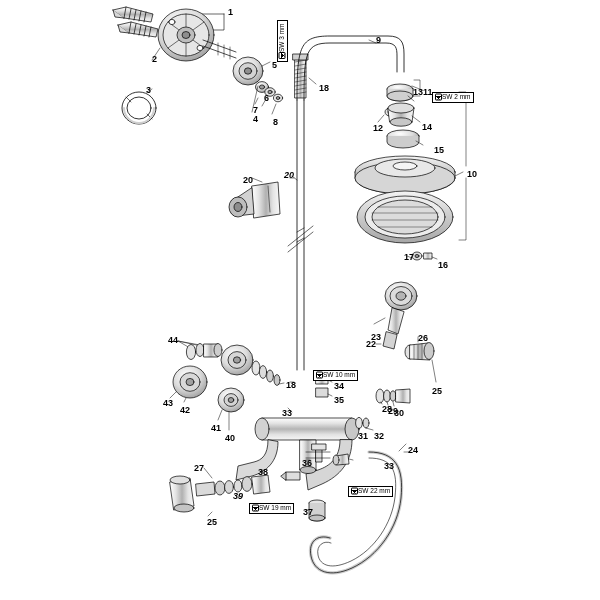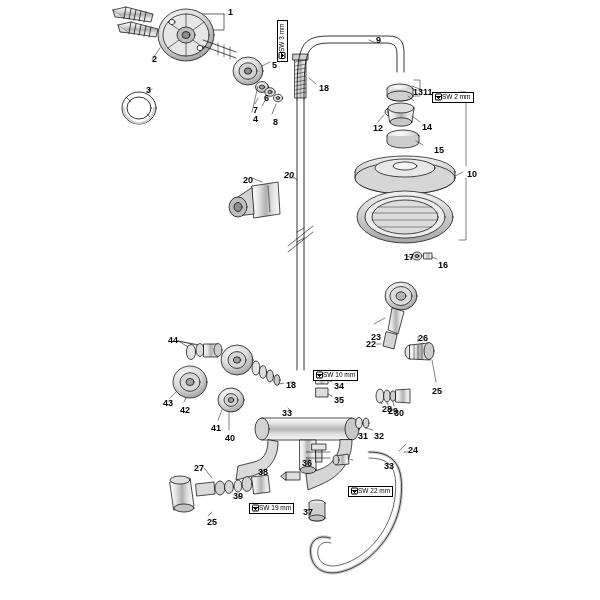--- a/index.html
+++ b/index.html
@@ -433,21 +433,21 @@
   <div class="callout" style="left:388px;top:407px;">29</div>
   <div class="callout" style="left:394px;top:409px;">30</div>
   <div class="callout" style="left:358px;top:432px;">31</div>
   <div class="callout" style="left:374px;top:432px;">32</div>
   <div class="callout" style="left:352px;top:462px;margin-left:32px;">33</div>
   <div class="callout" style="left:334px;top:382px;">34</div>
   <div class="callout" style="left:334px;top:396px;">35</div>
   <div class="callout" style="left:302px;top:459px;">36</div>
   <div class="callout" style="left:303px;top:508px;">37</div>
   <div class="callout" style="left:258px;top:468px;">38</div>
-  <div class="callout" style="left:233px;top:492px;">39</div>
+  <div class="callout" style="left:233px;top:492px;font-style:italic;">39</div>
   <div class="callout" style="left:225px;top:434px;">40</div>
   <div class="callout" style="left:211px;top:424px;">41</div>
   <div class="callout" style="left:180px;top:406px;">42</div>
   <div class="callout" style="left:163px;top:399px;">43</div>
   <div class="callout" style="left:168px;top:336px;">44</div>
 
   <div class="swtag vert" style="left:277px;top:62px;">SW 3 mm</div>
   <div class="swtag" style="left:432px;top:92px;">SW 2 mm</div>
   <div class="swtag" style="left:313px;top:370px;">SW 10 mm</div>
   <div class="swtag" style="left:348px;top:486px;">SW 22 mm</div>

